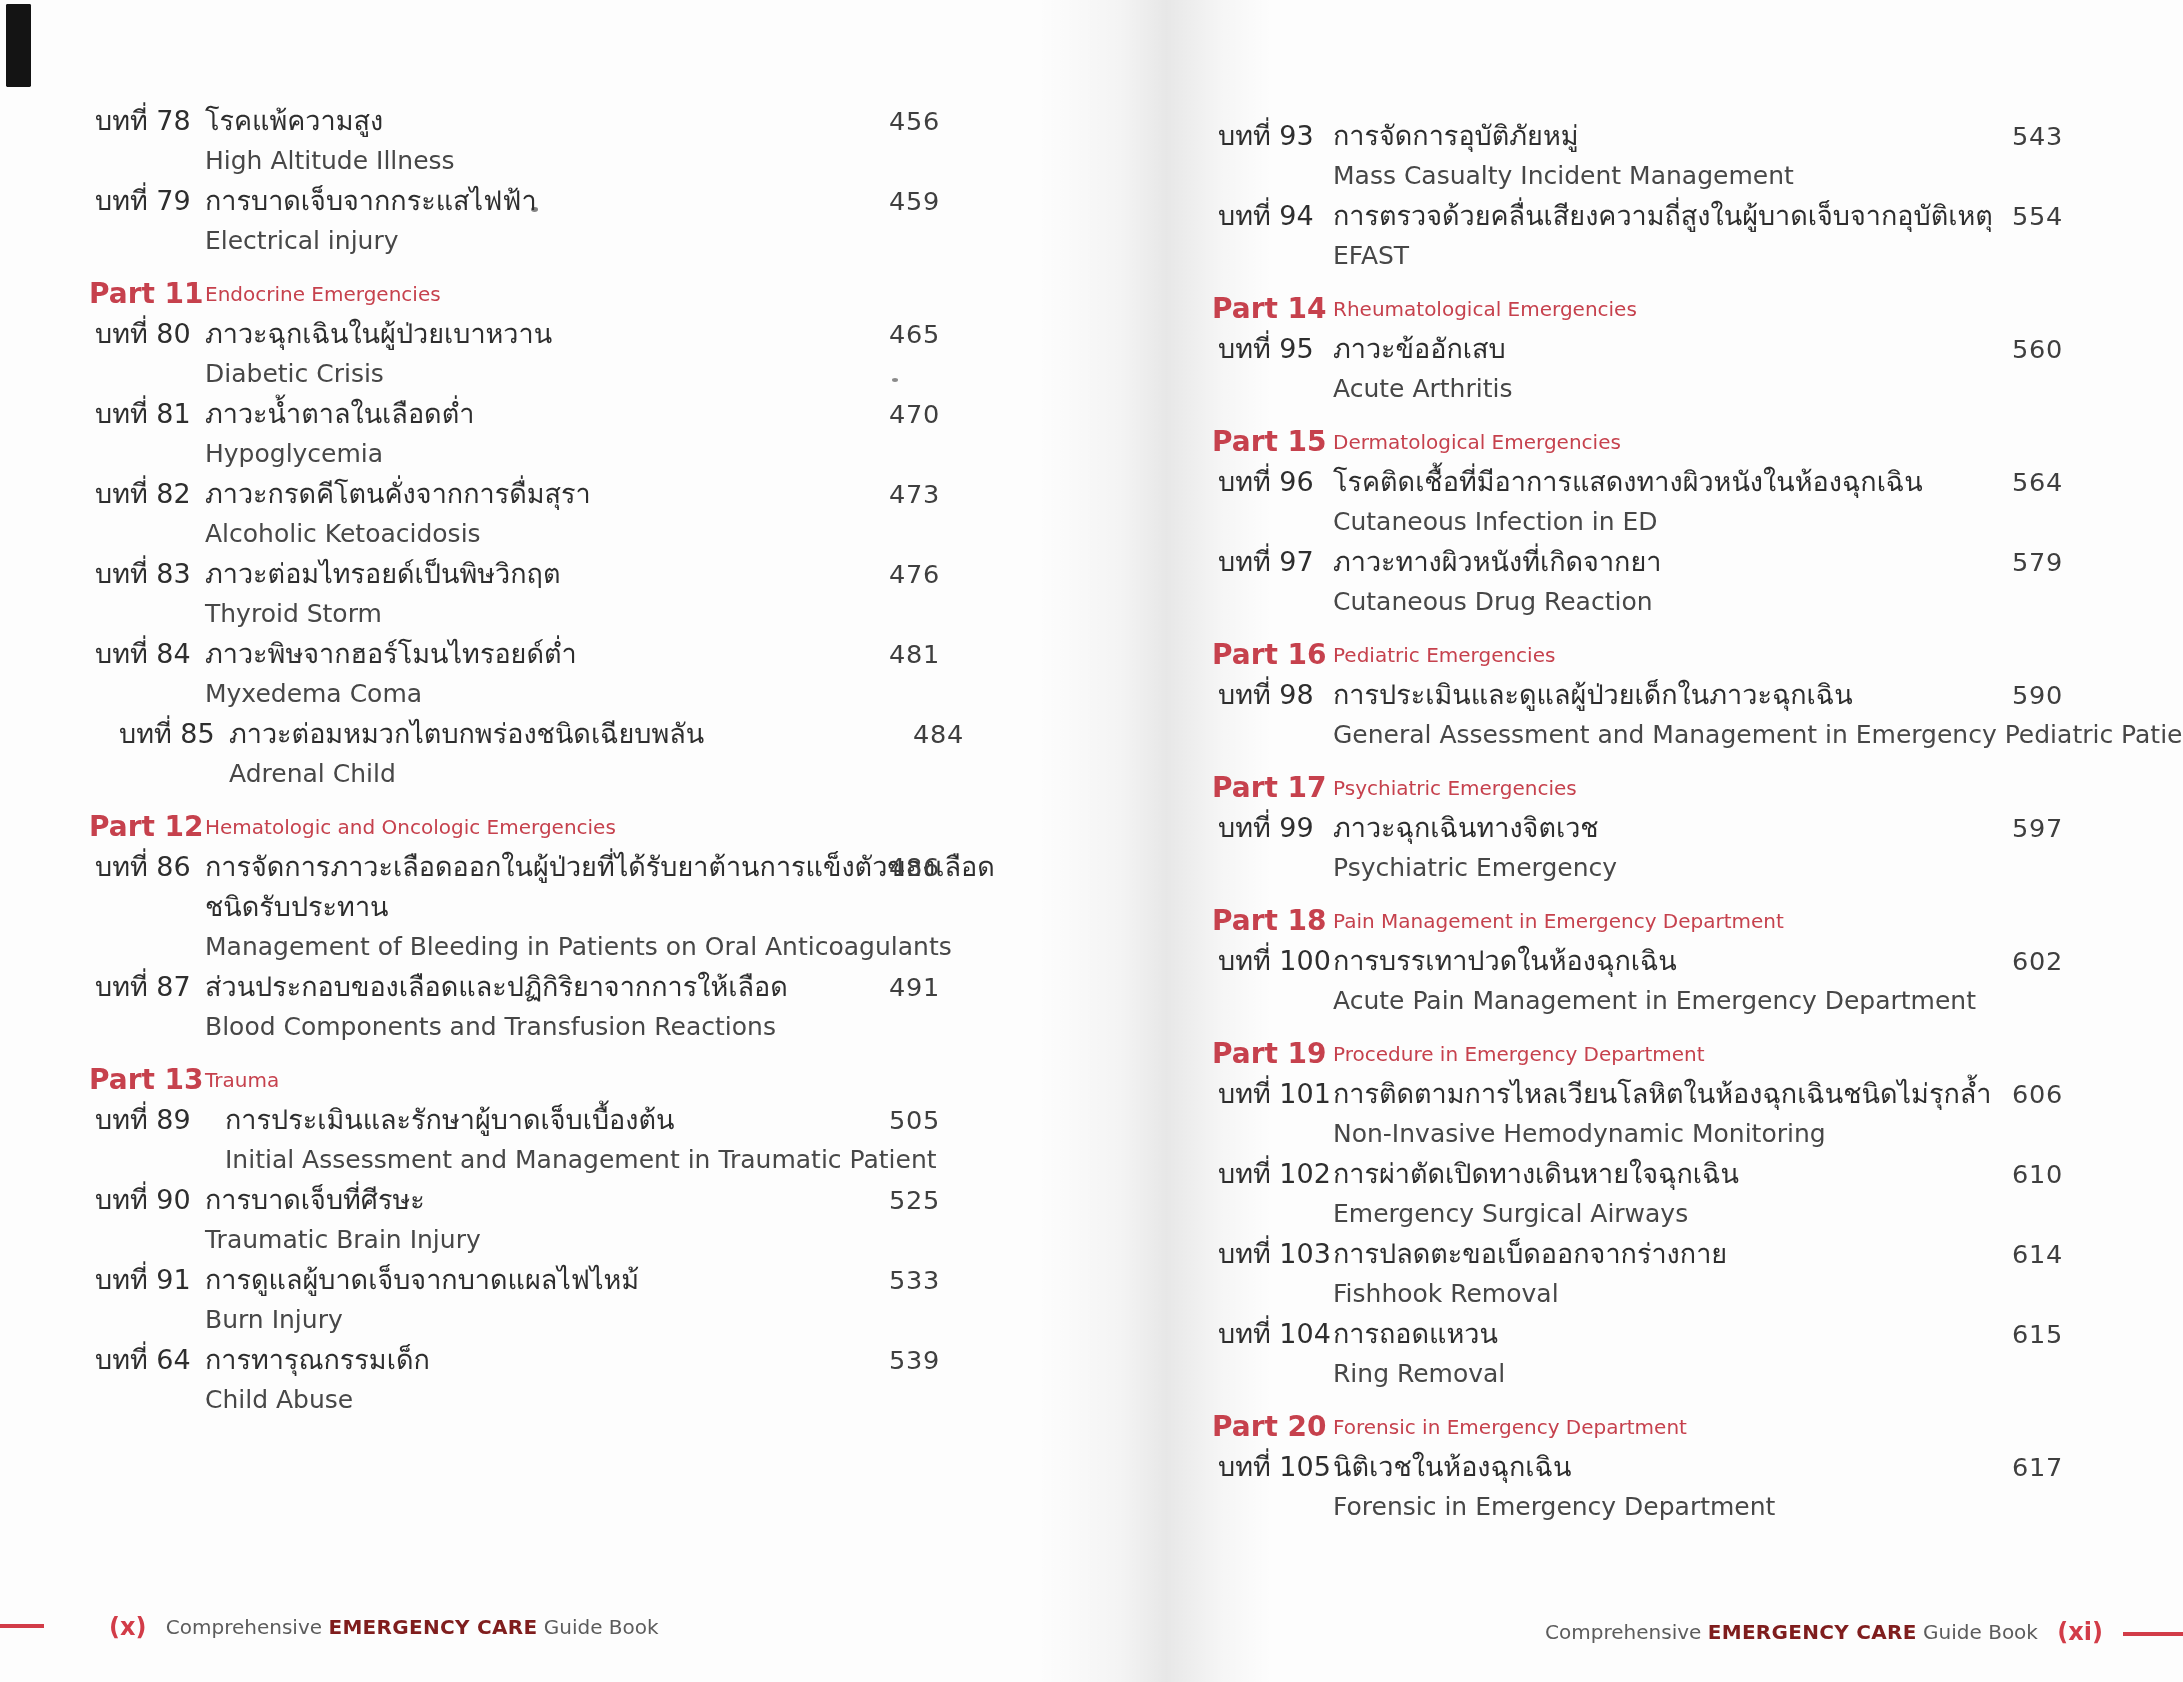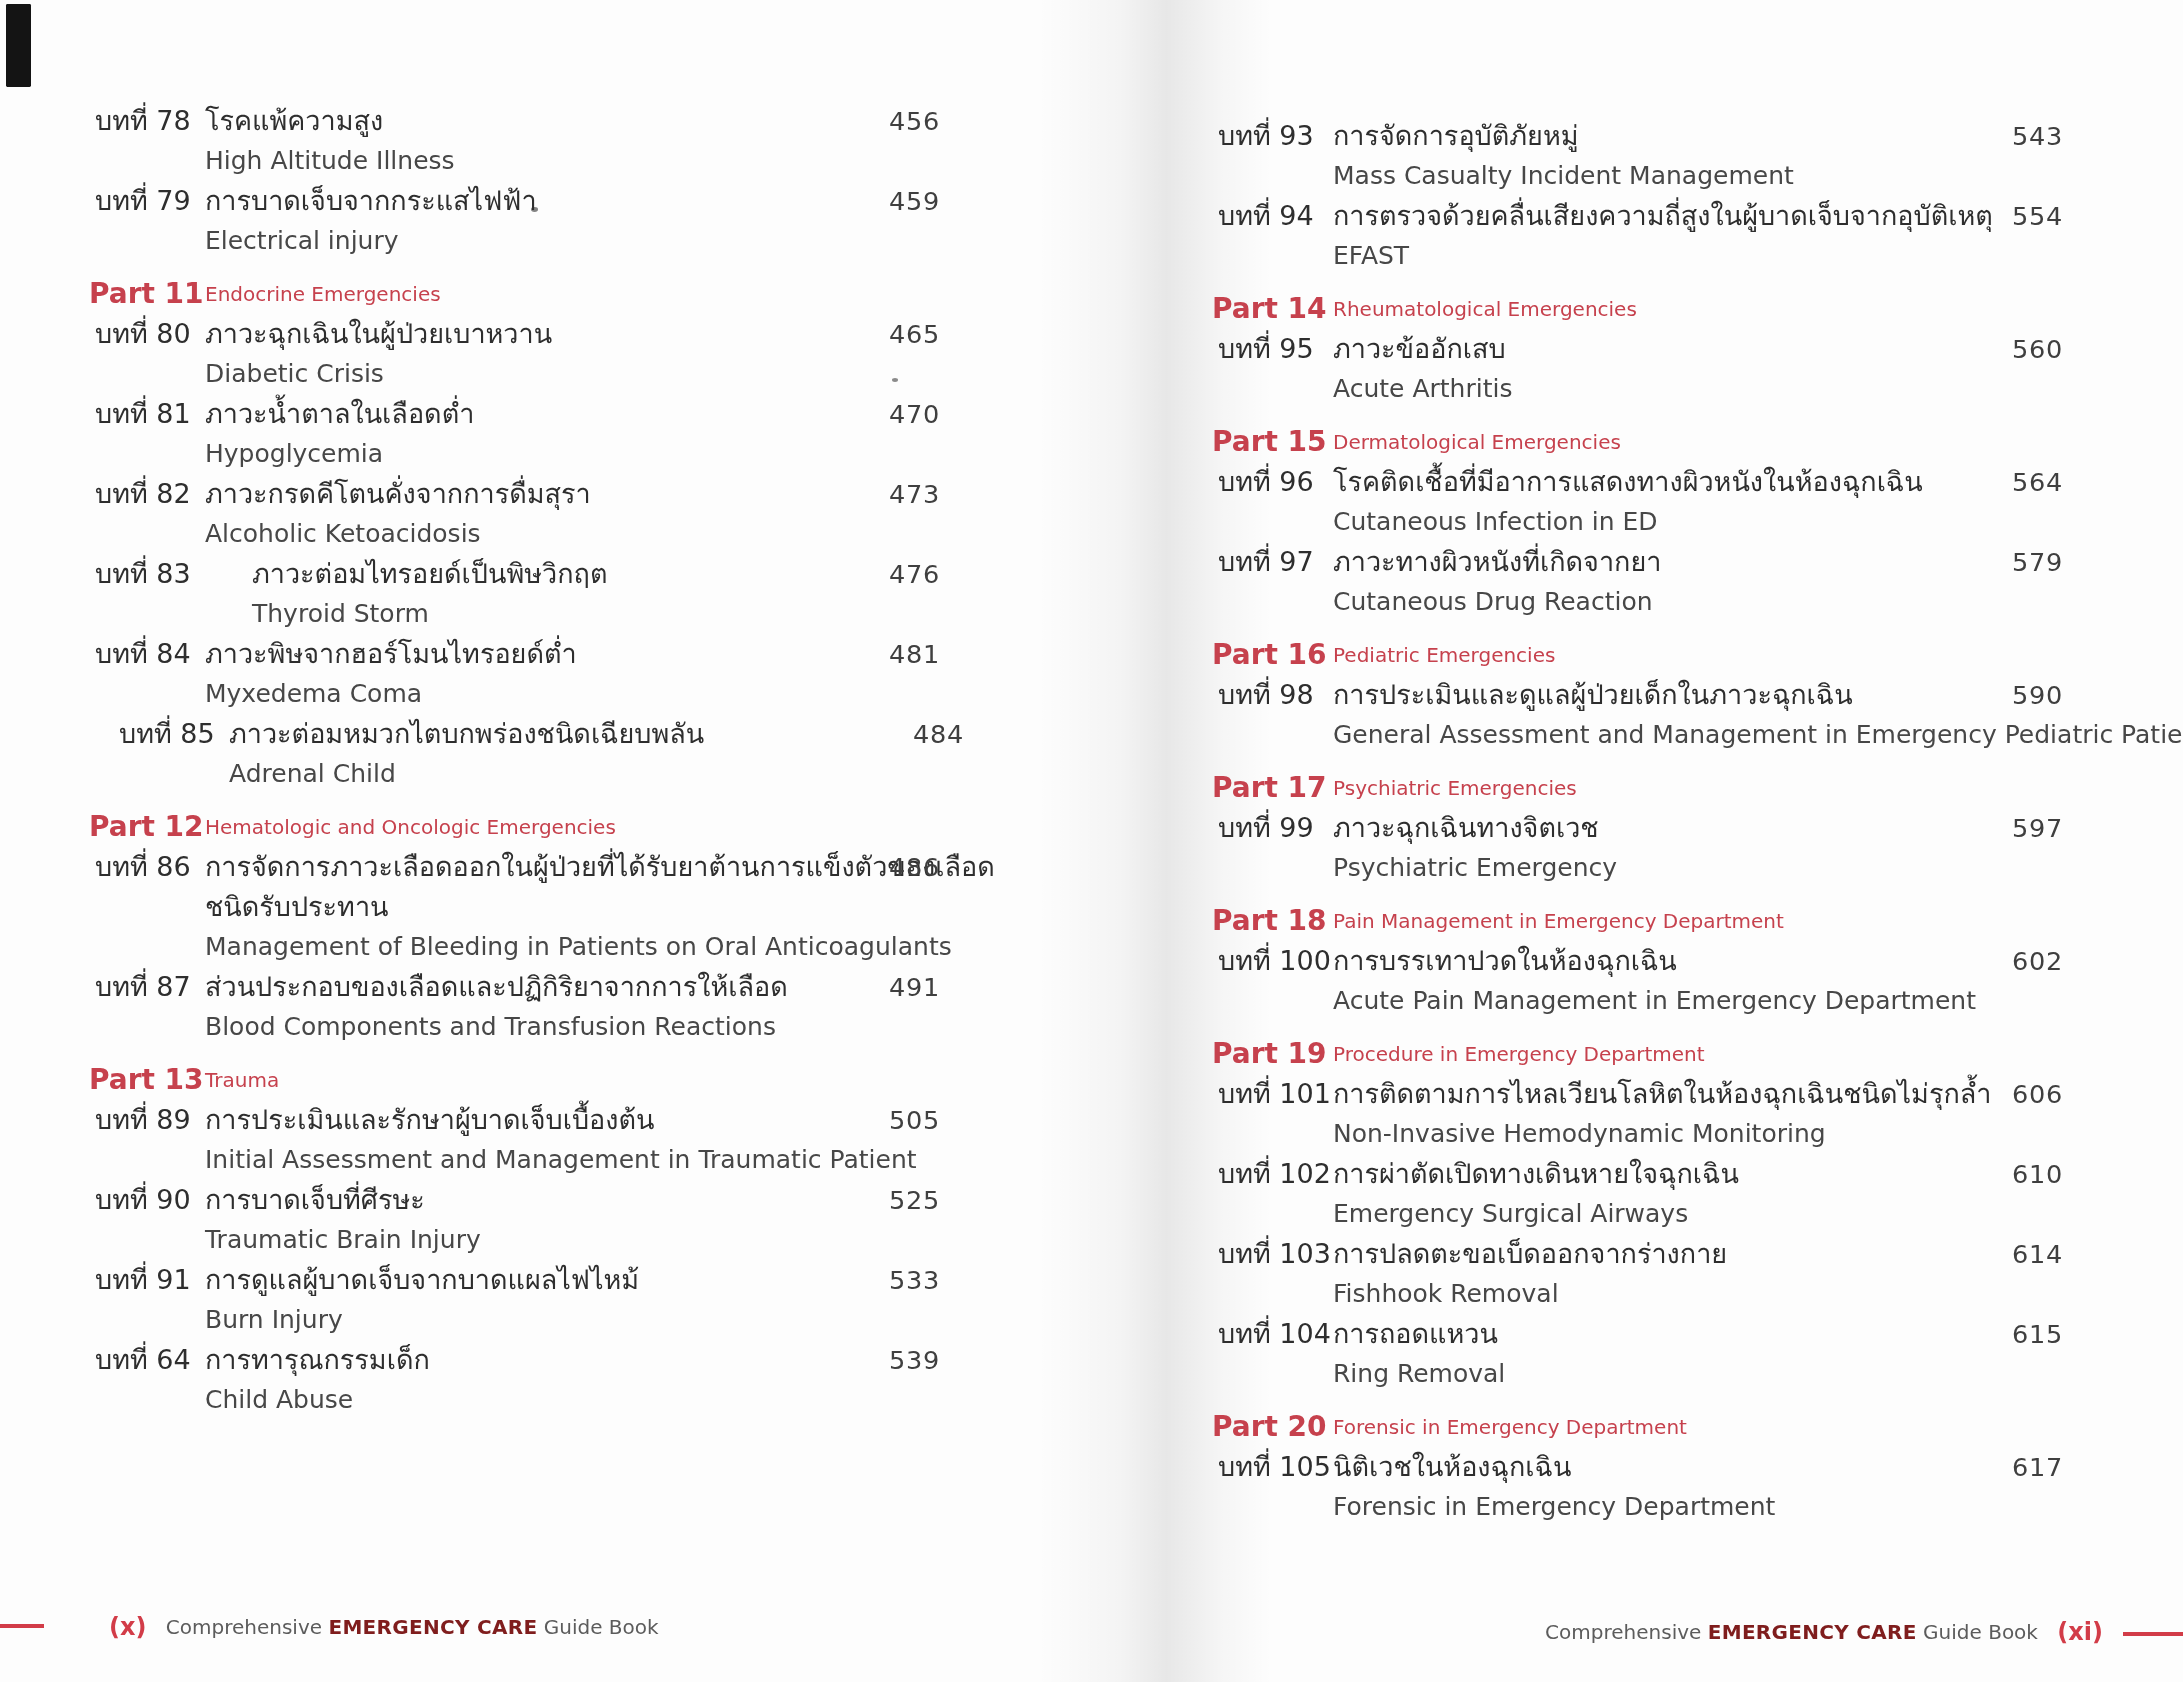--- a/index.html
+++ b/index.html
@@ -97,21 +97,21 @@
 
   <div class="row" style="height: 80px;">
     <span class="label">บทที่ 82</span>
     <div class="lines">
         <div class="line-thai">ภาวะกรดคีโตนคั่งจากการดื่มสุรา</div>
         <div class="line-eng">Alcoholic Ketoacidosis</div>
       </div>
     <span class="num">473</span>
   </div>
 
-  <div class="row" style="height: 80px; padding-left: 47px;">
+  <div class="row" style="height: 80px;">
     <span class="label">บทที่ 83</span>
     <div class="lines">
         <div class="line-thai">ภาวะต่อมไทรอยด์เป็นพิษวิกฤต</div>
         <div class="line-eng">Thyroid Storm</div>
       </div>
     <span class="num">476</span>
   </div>
 
   <div class="row" style="height: 80px;">
     <span class="label">บทที่ 84</span>
@@ -154,21 +154,21 @@
       </div>
     <span class="num">491</span>
   </div>
 
 
   <div class="part-row">
     <span class="part-label">Part 13</span>
     <span class="part-title">Trauma</span>
   </div>
 
-  <div class="row" style="height: 80px;">
+  <div class="row" style="height: 80px; padding-left: 20px;">
     <span class="label">บทที่ 89</span>
     <div class="lines">
         <div class="line-thai">การประเมินและรักษาผู้บาดเจ็บเบื้องต้น</div>
         <div class="line-eng">Initial Assessment and Management in Traumatic Patient</div>
       </div>
     <span class="num">505</span>
   </div>
 
   <div class="row" style="height: 80px;">
     <span class="label">บทที่ 90</span>

